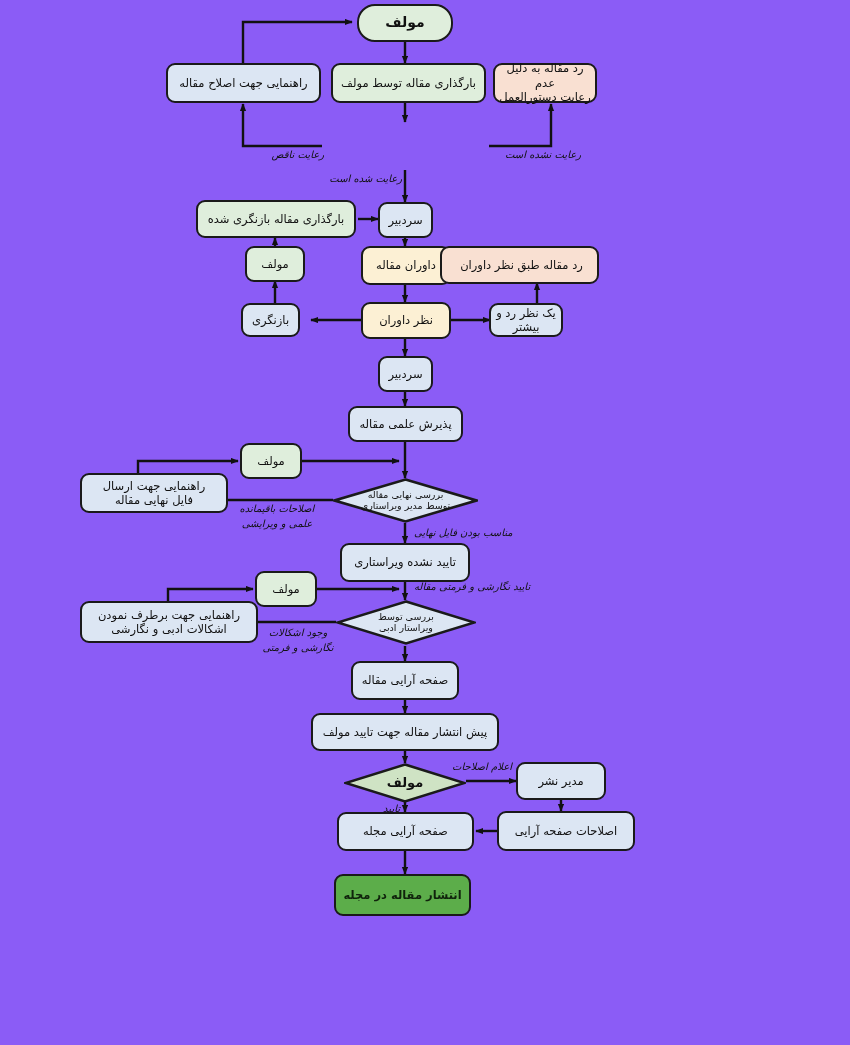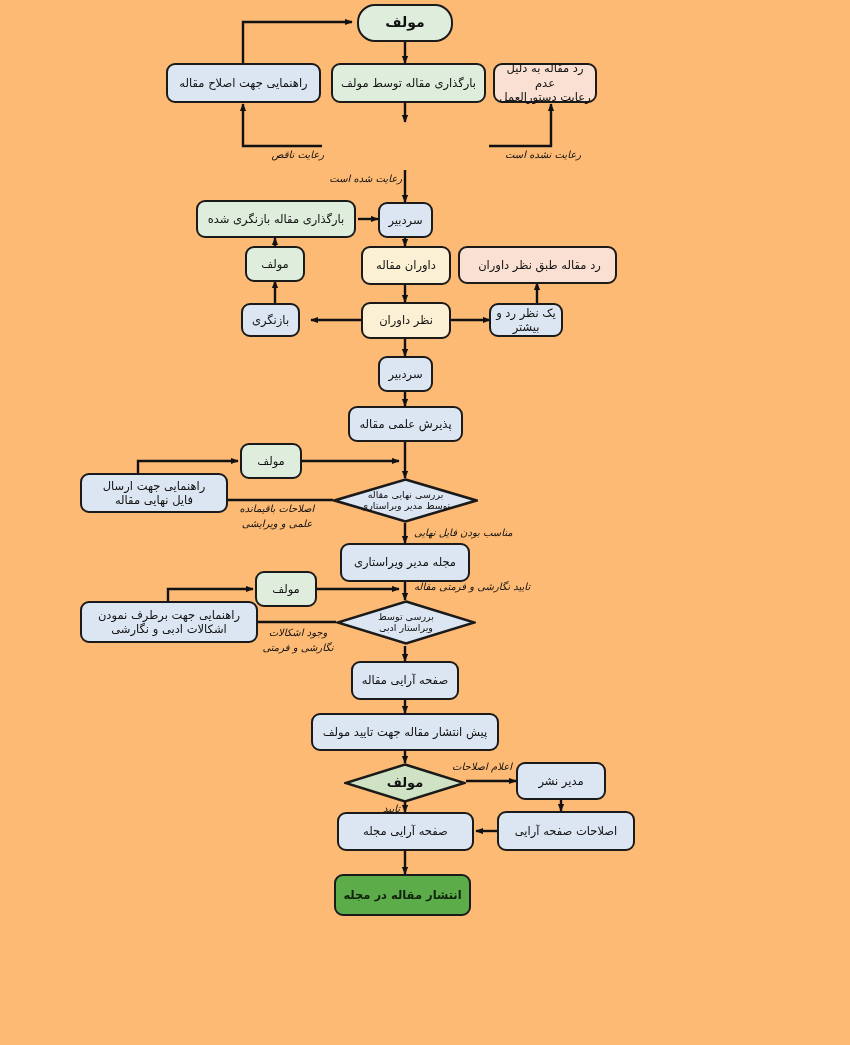--- a/index.html
+++ b/index.html
@@ -8,21 +8,21 @@
     padding: 0;
     background: #ffffff;
   }
   body {
     font-family: "DejaVu Sans", "Liberation Sans", sans-serif;
   }
   #canvas {
     position: relative;
     width: 850px;
     height: 1045px;
-    background: #fdba74;
+    background: #8b5cf6;
     overflow: hidden;
   }
   #edges {
     position: absolute;
     left: 0;
     top: 0;
     width: 850px;
     height: 1045px;
     pointer-events: none;
   }
@@ -213,21 +213,21 @@
   </div>
 
   <div class="node fill-cream" style="left:361px; top:246px; width:90px; height:39px;">
     <span class="txt">داوران مقاله</span>
   </div>
 
   <div class="node fill-cream" style="left:361px; top:302px; width:90px; height:37px;">
     <span class="txt">نظر داوران</span>
   </div>
 
-  <div class="node fill-peach" style="left:458px; top:246px; width:159px; height:38px;padding-left:8px;">
+  <div class="node fill-peach" style="left:440px; top:246px; width:159px; height:38px;padding-left:8px;">
     <span class="txt">رد مقاله طبق نظر داوران</span>
   </div>
 
   <div class="node fill-blue" style="left:489px; top:303px; width:74px; height:34px;">
     <span class="txt">یک نظر رد و بیشتر</span>
   </div>
 
   <div class="node fill-blue" style="left:378px; top:356px; width:55px; height:36px;">
     <span class="txt">سردبیر</span>
   </div>
@@ -247,21 +247,21 @@
 
   <div class="diamond" style="left:333px; top:478px; width:145px; height:45px;">
     <svg class="shape" viewBox="0 0 145 45" preserveAspectRatio="none">
       <polygon points="72.5,1.6 143.4,22.5 72.5,43.4 1.6,22.5" fill="#dce6f3" stroke="#1a1a1a" stroke-width="2.6"></polygon>
     </svg>
     <div class="dlabel" style="font-size:9.5px;">بررسی نهایی مقاله
 توسط مدیر ویراستاری</div>
   </div>
 
   <div class="node fill-blue" style="left:340px; top:543px; width:130px; height:39px;">
-    <span class="txt">مجله مدیر ویراستاری</span>
+    <span class="txt">تایید نشده ویراستاری</span>
   </div>
 
   <div class="node fill-green" style="left:255px; top:571px; width:62px; height:36px;">
     <span class="txt">مولف</span>
   </div>
 
   <div class="node fill-blue" style="left:80px; top:601px; width:178px; height:42px;">
     <span class="txt">راهنمایی جهت برطرف نمودن
 اشکالات ادبی و نگارشی</span>
   </div>

